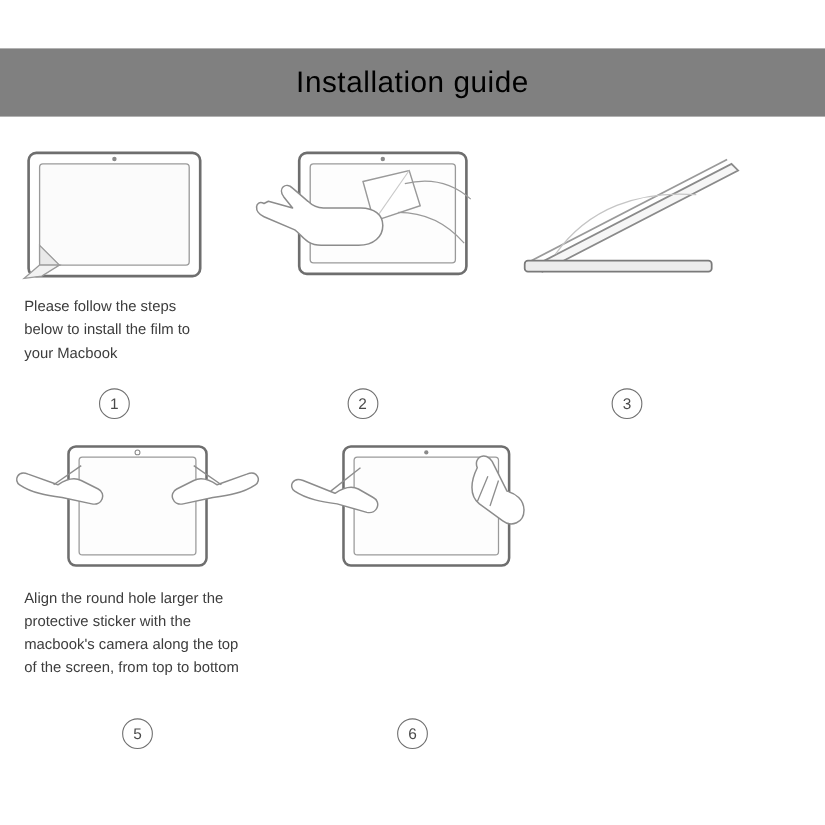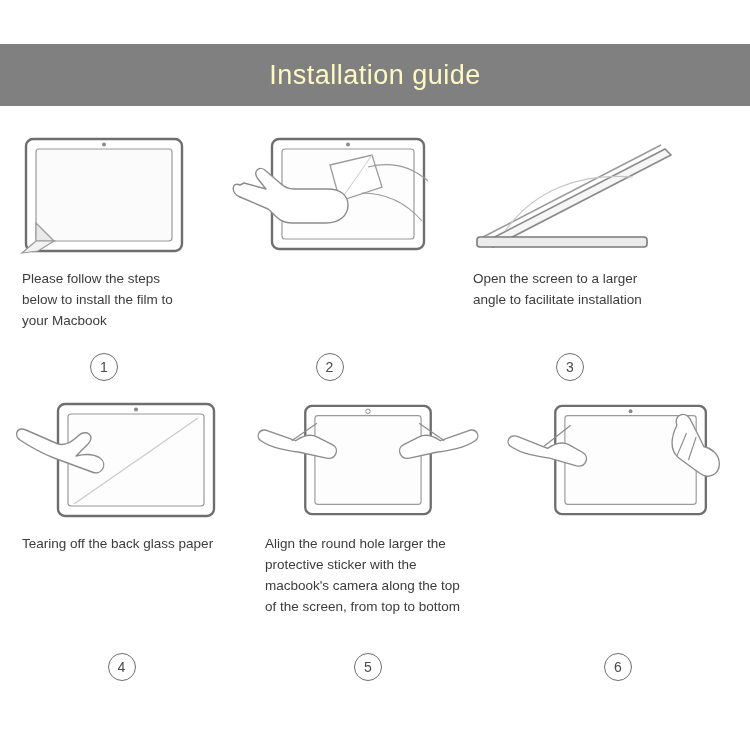--- a/index.html
+++ b/index.html
@@ -27,21 +27,21 @@
     left: 0;
     top: 44px;
     width: 750px;
     height: 62px;
     background: #808080;
     display: flex;
     align-items: center;
     justify-content: center;
   }
   .header-title {
-    color: #fef9c3;
+    color: #000000;
     font-size: 27px;
     font-weight: 400;
     letter-spacing: 0.5px;
   }
   
   .grid {
     position: absolute;
     left: 0;
     top: 130px;
     width: 750px;
@@ -140,41 +140,26 @@
       <div class="cell">
         <div class="art">
           <svg width="210" height="128" viewBox="0 0 210 128">
 
             <path d="M18 106 L196 14" fill="none" stroke="#9a9a9a" stroke-width="1.6"></path>
             <path d="M22 110 L200 18 L206 24 L28 116 Z" fill="#f6f6f6" stroke="#8a8a8a" stroke-width="1.6"></path>
             <rect x="12" y="106" width="170" height="10" rx="3" ry="3" fill="#ececec" stroke="#7a7a7a" stroke-width="1.6"></rect>
             <path d="M40 100 C70 58 116 42 168 46" fill="none" stroke="#c5c5c5" stroke-width="1.2"></path>
           </svg>
         </div>
-        <div class="caption">Open the screen to a larger angle to facilitate installation</div>
         <div class="badge">3</div>
       </div>
     </div>
 
     <div class="row row-2">
 
-      <div class="cell">
-        <div class="art">
-          <svg width="215" height="128" viewBox="0 0 215 128">
-            <rect x="44" y="8" width="156" height="112" rx="7" ry="7" fill="#ffffff" stroke="#6e6e6e" stroke-width="2.4"></rect>
-            <rect x="54" y="18" width="136" height="92" rx="3" ry="3" fill="#fdfdfd" stroke="#9a9a9a" stroke-width="1.2"></rect>
-            <circle cx="122" cy="13.5" r="2" fill="#8a8a8a"></circle>
-            <path d="M60 108 L184 22" fill="none" stroke="#c9c9c9" stroke-width="1.1"></path>
-
-            <path d="M6 44 C0 40 2 30 12 34 L44 48 C52 50 58 46 64 40 C72 32 82 40 74 48 L62 60 C70 58 80 58 86 62 C94 68 88 80 78 76 L40 62 C30 58 18 52 6 44 Z" fill="#ffffff" stroke="#8c8c8c" stroke-width="1.4" stroke-linejoin="round"></path>
-          </svg>
-        </div>
-        <div class="caption">Tearing off the back glass paper</div>
-        <div class="badge">4</div>
-      </div>
 
       <div class="cell">
         <div class="art">
           <svg width="230" height="128" viewBox="0 0 230 128">
             <rect x="50" y="8" width="130" height="112" rx="7" ry="7" fill="#ffffff" stroke="#6e6e6e" stroke-width="2.4"></rect>
             <rect x="60" y="18" width="110" height="92" rx="3" ry="3" fill="#fdfdfd" stroke="#9a9a9a" stroke-width="1.2"></rect>
             <circle cx="115" cy="13.5" r="2.3" fill="#ffffff" stroke="#8a8a8a" stroke-width="1"></circle>
 
             <path d="M4 44 C-2 40 2 30 12 34 L40 44 C46 40 54 36 62 40 L78 48 C86 52 82 64 72 62 L44 56 C30 54 16 52 4 44 Z" fill="#ffffff" stroke="#8c8c8c" stroke-width="1.4" stroke-linejoin="round"></path>
             <path d="M36 44 L62 26" fill="none" stroke="#8c8c8c" stroke-width="1.3"></path>

